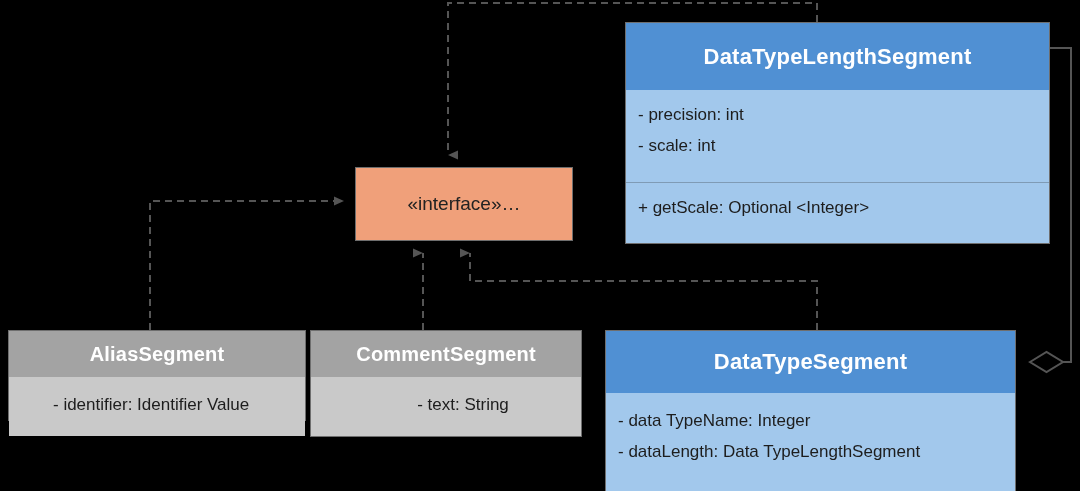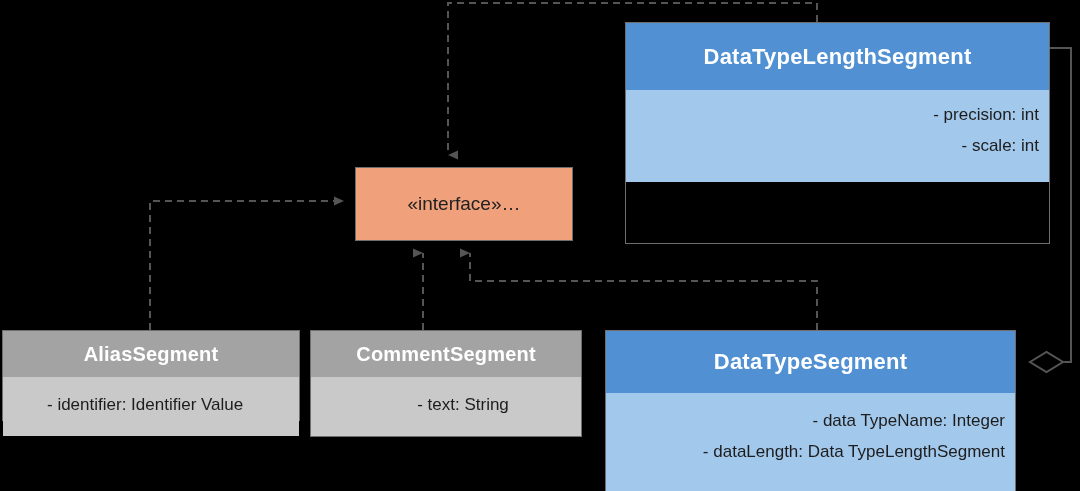--- a/index.html
+++ b/index.html
@@ -48,21 +48,21 @@
     line-height: 31px;
   }
   .uml-compartment.divided {
     border-top: 1px solid #7f9bb5;
   }
   .member {
     white-space: nowrap;
   }
   
   .theme-blue .uml-header { background: #5090d3; }
-  .theme-blue .uml-compartment { background: #a2c8ec; text-align: right; }
+  .theme-blue .uml-compartment { background: #a2c8ec; }
   
   .theme-gray .uml-header { background: #a3a3a3; }
   .theme-gray .uml-compartment { background: #c9c9c9; padding-left: 44px; }
   
   .uml-interface {
     position: absolute;
     box-sizing: border-box;
     background: #f0a07a;
     border: 1px solid #6e6e6e;
     display: flex;
@@ -73,21 +73,21 @@
   }
 
   
   #dtls { left: 605px; top: 22px; width: 425px; height: 222px; margin-left: 20px; }
   #dtls .uml-header { height: 67px; font-size: 22px; }
   #dtls .attrs { height: 92px; }
   #dtls .ops { height: 61px; }
 
   #iface { left: 355px; top: 167px; width: 218px; height: 74px; }
 
-  #alias { left: 2px; top: 330px; width: 298px; height: 91px; }
+  #alias { left: 8px; top: 330px; width: 298px; height: 91px; }
   #alias .uml-header { height: 46px; font-size: 20px; }
   #alias .attrs { height: 59px; padding-top: 12px; }
 
   #comment { left: 310px; top: 330px; width: 272px; height: 107px; }
   #comment .uml-header { height: 46px; font-size: 20px; }
   #comment .attrs { height: 59px; padding-top: 12px; text-align: center; }
 
   #dts { left: 605px; top: 330px; width: 411px; height: 161px; }
   #dts .uml-header { height: 62px; font-size: 22px; }
   #dts .attrs { height: 98px; padding-top: 12px; }
@@ -131,20 +131,23 @@
       <path d="M 1030 362 L 1046.5 352 L 1063 362 L 1046.5 372 Z" fill="#000000" stroke="#555555" stroke-width="2"></path>
     </g>
   </svg>
 
   <div class="uml-class theme-blue" id="dtls">
     <div class="uml-header">DataTypeLengthSegment</div>
     <div class="uml-compartment attrs">
       <div class="member">- precision: int</div>
       <div class="member">- scale: int</div>
     </div>
+    <div class="uml-compartment ops divided">
+      <div class="member">+ getScale: Optional &lt;Integer&gt;</div>
+    </div>
   </div>
 
   <div class="uml-interface" id="iface">
     <span>«interface»…</span>
   </div>
 
   <div class="uml-class theme-gray" id="alias">
     <div class="uml-header">AliasSegment</div>
     <div class="uml-compartment attrs">
       <div class="member">- identifier: Identifier Value</div>

